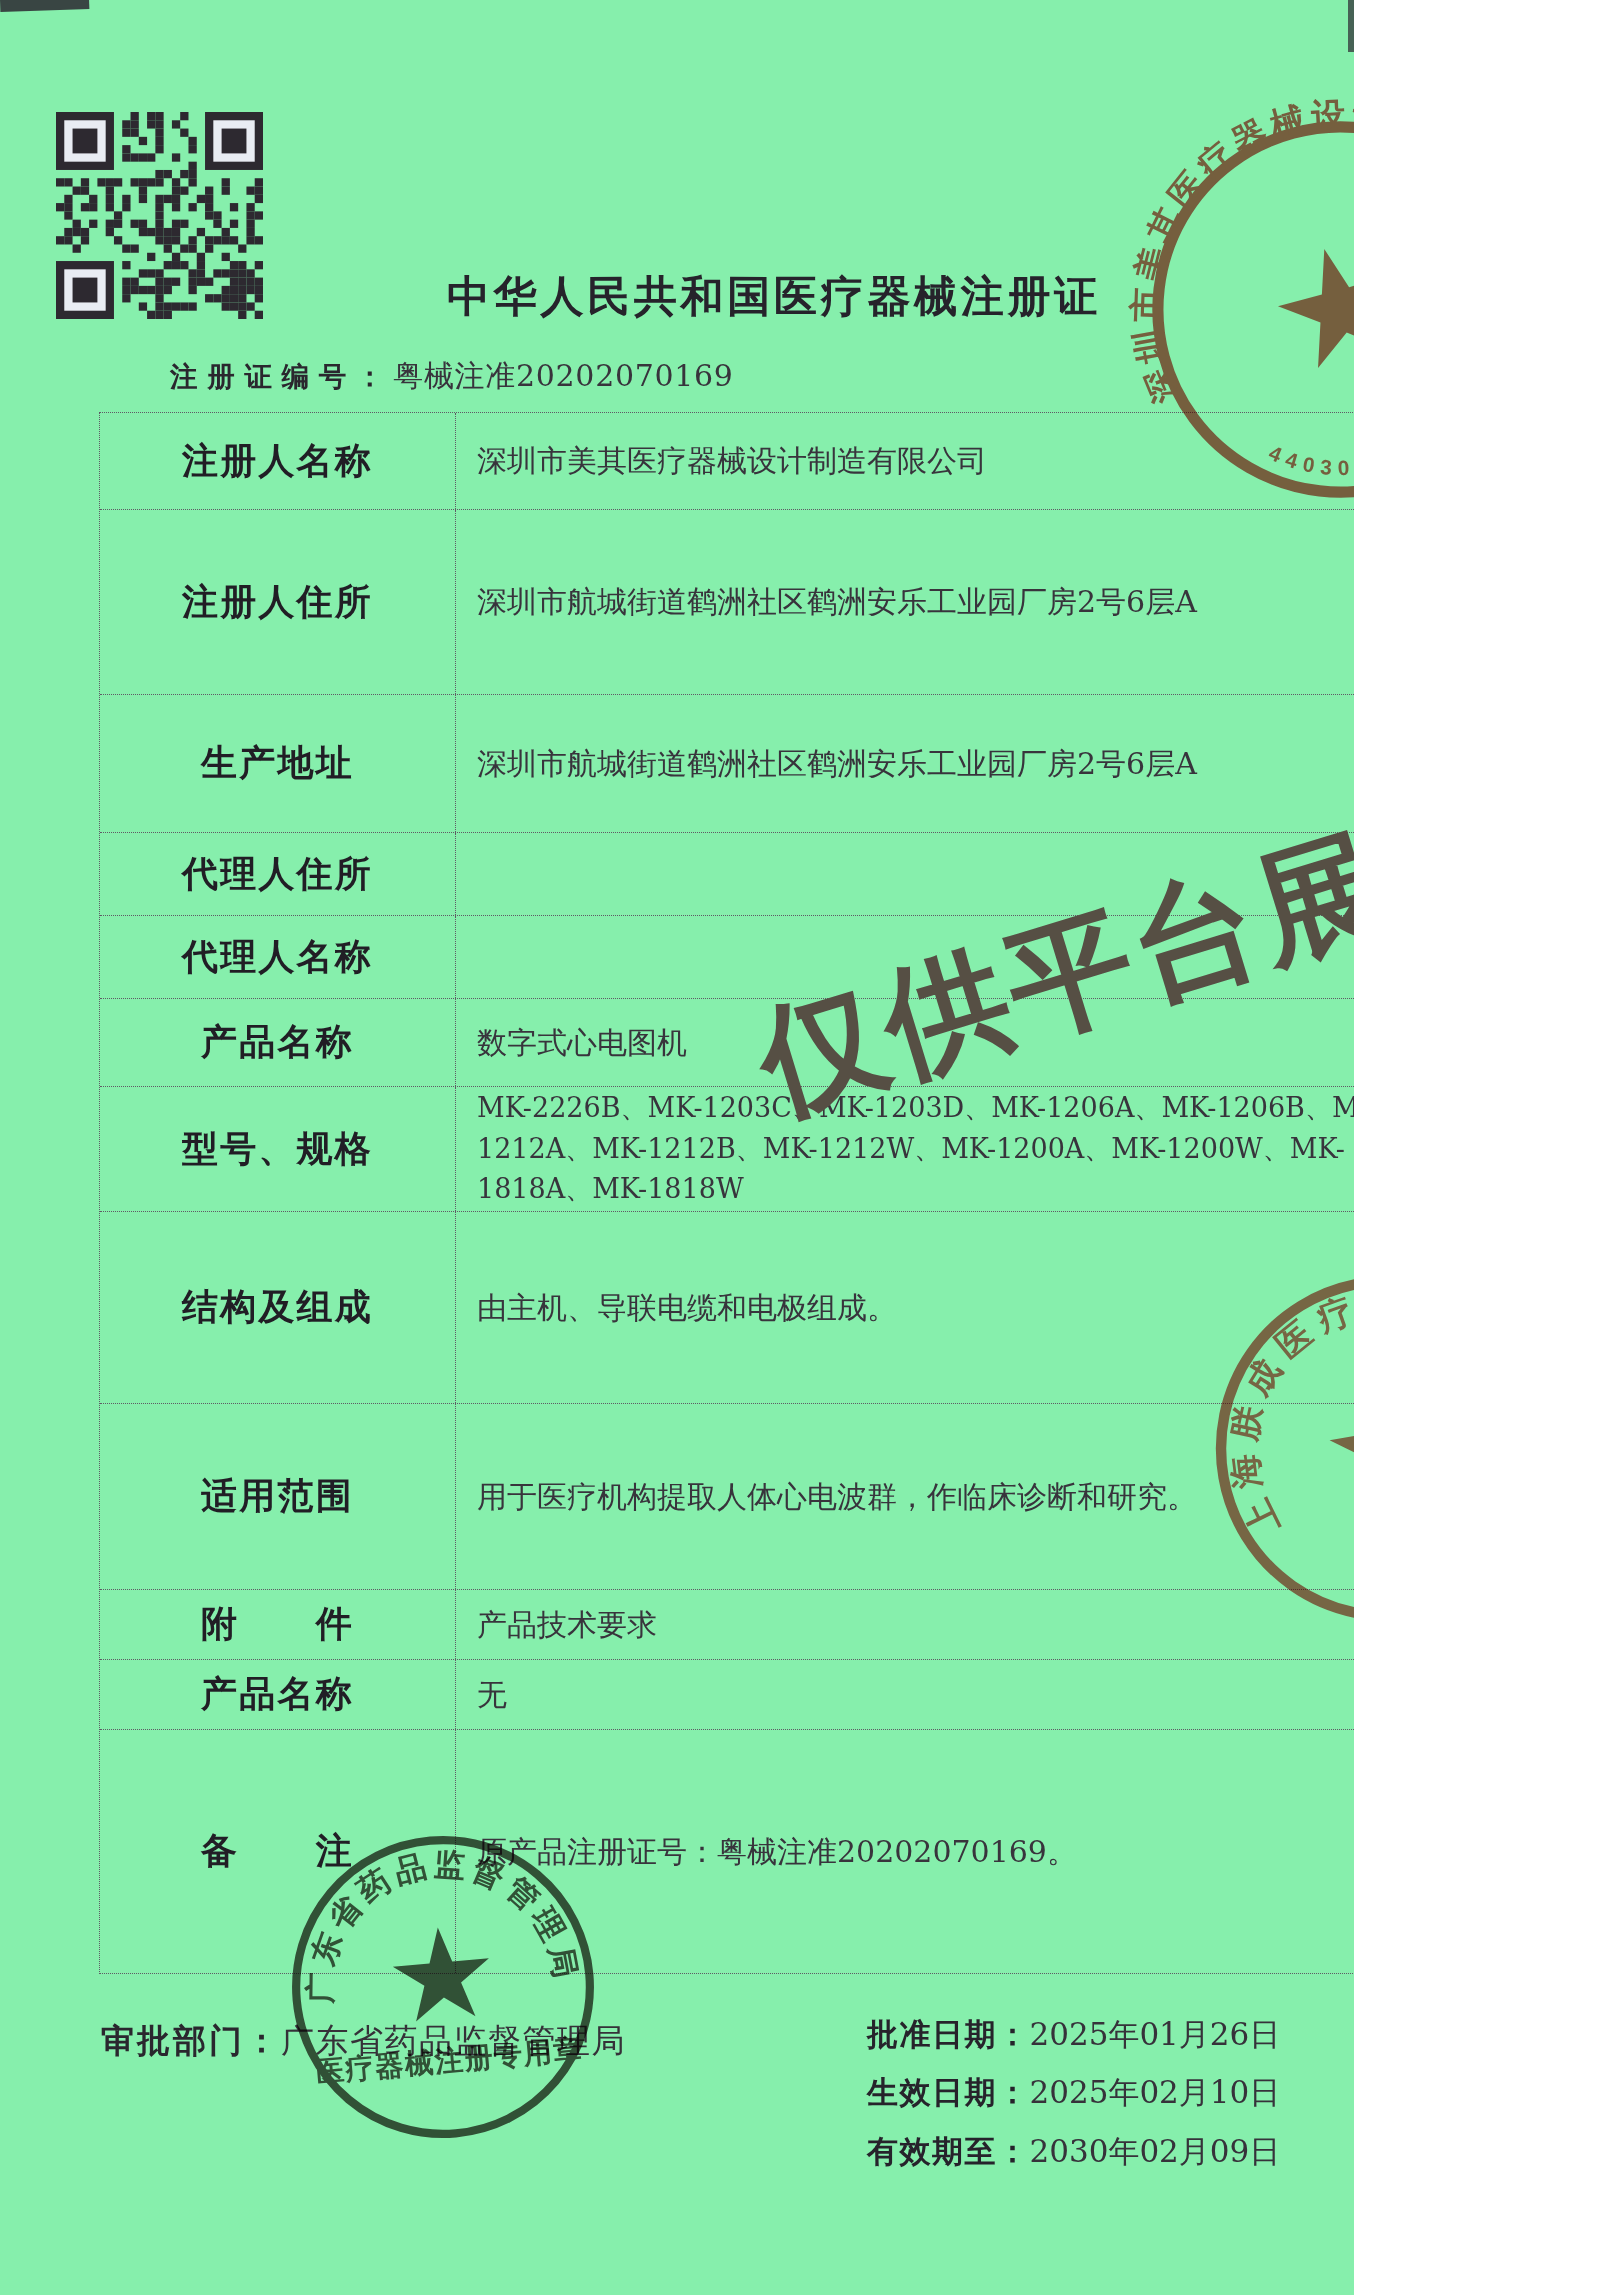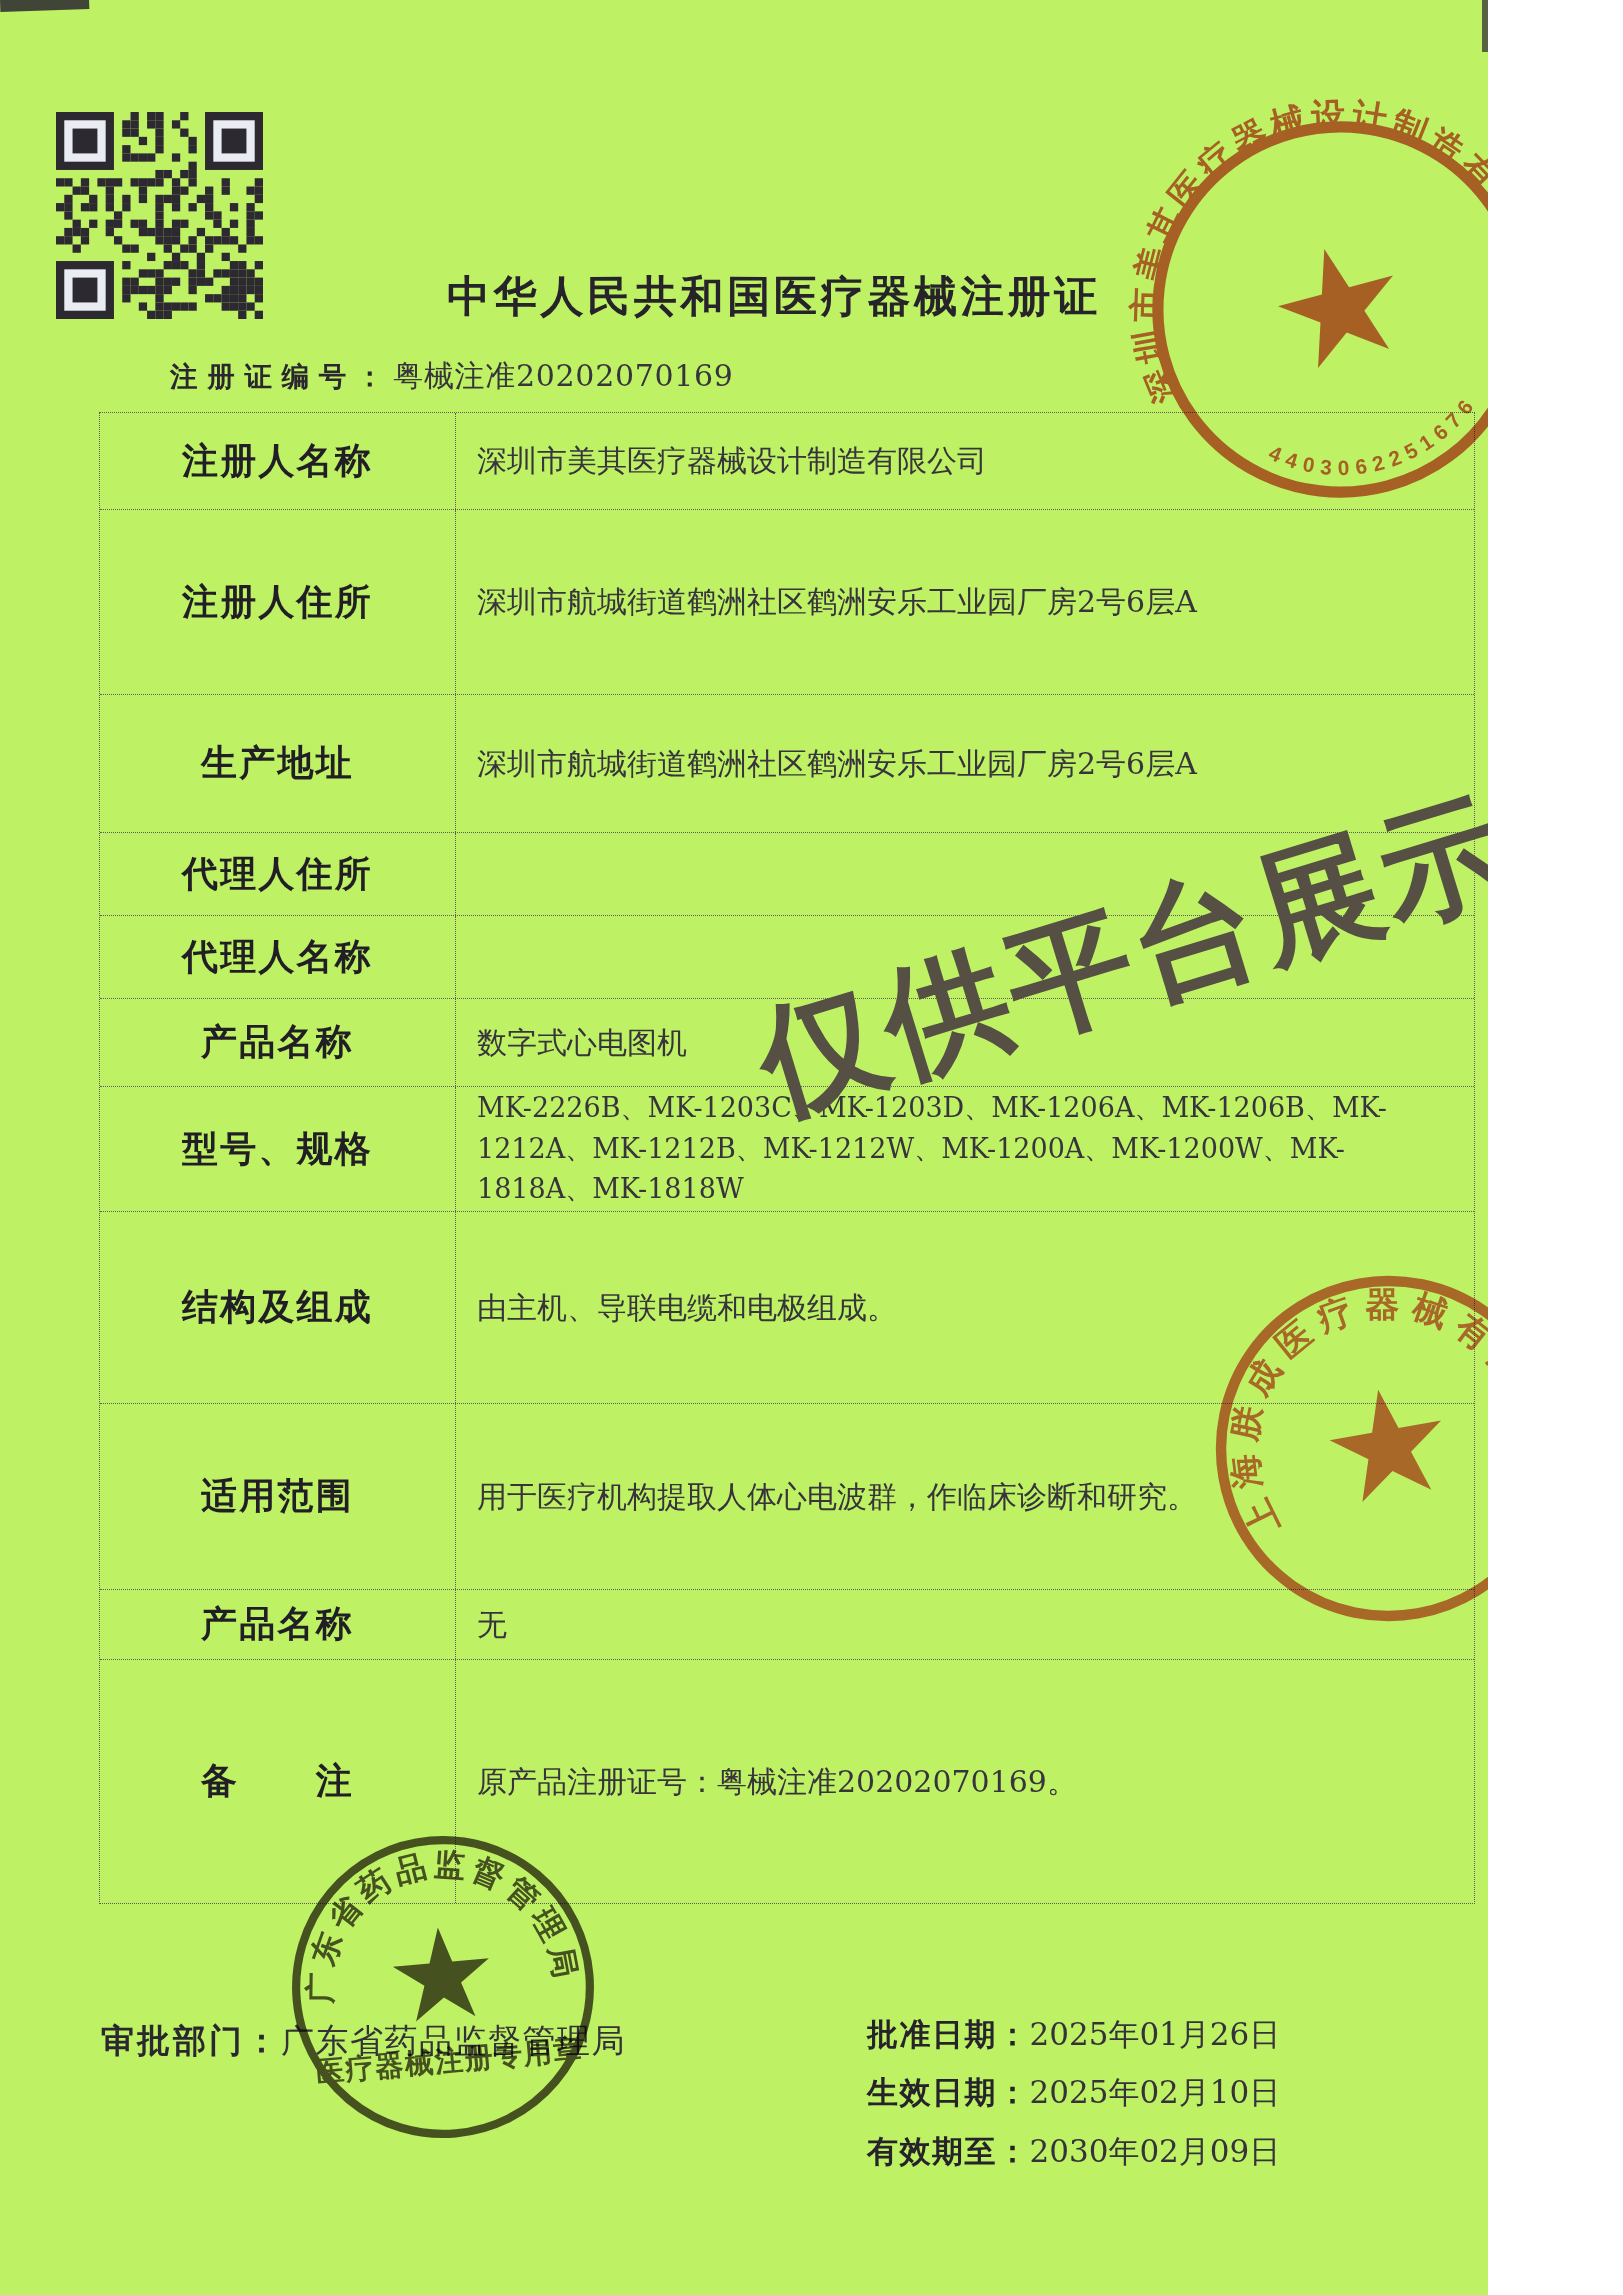--- a/index.html
+++ b/index.html
@@ -1,17 +1,17 @@
 <!DOCTYPE html>
 <html style="font-size:12px"><head>
 <meta charset="utf-8">
 <style>
   html,body{margin:0;padding:0;}
   body{width:1624px;height:2295px;font-family:"Liberation Sans",sans-serif;}
-  .page{position:relative;width:1488px;height:2295px;background:#bef264;overflow:hidden;}
+  .page{position:relative;width:1354px;height:2295px;background:#86efac;overflow:hidden;}
 
   
   .corner-tl{position:absolute;left:0;top:0;width:89px;height:12px;background:#2b2730;transform:rotate(-2deg);transform-origin:left top;opacity:.85;}
   .corner-tr{position:absolute;right:-4.5px;top:0;width:10.4px;height:52px;background:#2b2730;opacity:.7;}
 
   
   .qr{position:absolute;left:56px;top:112px;width:207px;height:207px;}
   .title{position:absolute;left:387px;top:268px;width:774px;text-align:center;
          font-size:43px;font-weight:700;letter-spacing:3.7px;color:#26232b;}
   .certline{position:absolute;left:170px;top:356px;color:#2a272e;white-space:nowrap;}
@@ -307,20 +307,24 @@
     </div>
     <div class="row" style="height:192px">
       <div class="cl">结构及组成</div>
       <div class="cv">由主机、导联电缆和电极组成。</div>
     </div>
     <div class="row" style="height:186px">
       <div class="cl">适用范围</div>
       <div class="cv">用于医疗机构提取人体心电波群，作临床诊断和研究。</div>
     </div>
     <div class="row" style="height:70px">
+      <div class="cl">附　　件</div>
+      <div class="cv">产品技术要求</div>
+    </div>
+    <div class="row" style="height:70px">
       <div class="cl">产品名称</div>
       <div class="cv">无</div>
     </div>
     <div class="row" style="height:243px">
       <div class="cl">备　　注</div>
       <div class="cv">原产品注册证号：粤械注准20202070169。</div>
     </div>
   </div>
 
   <div class="approval">

